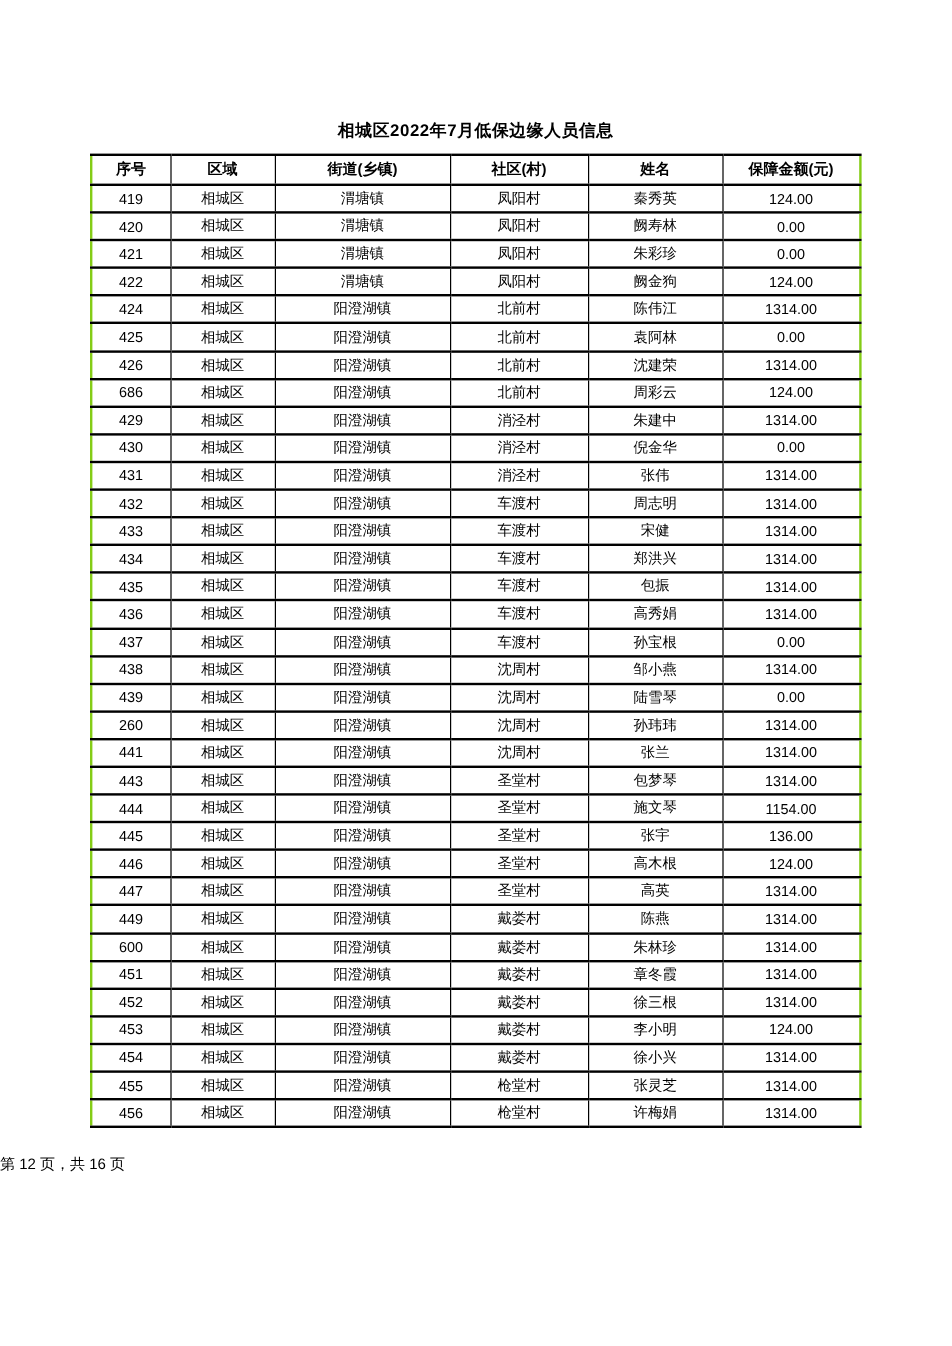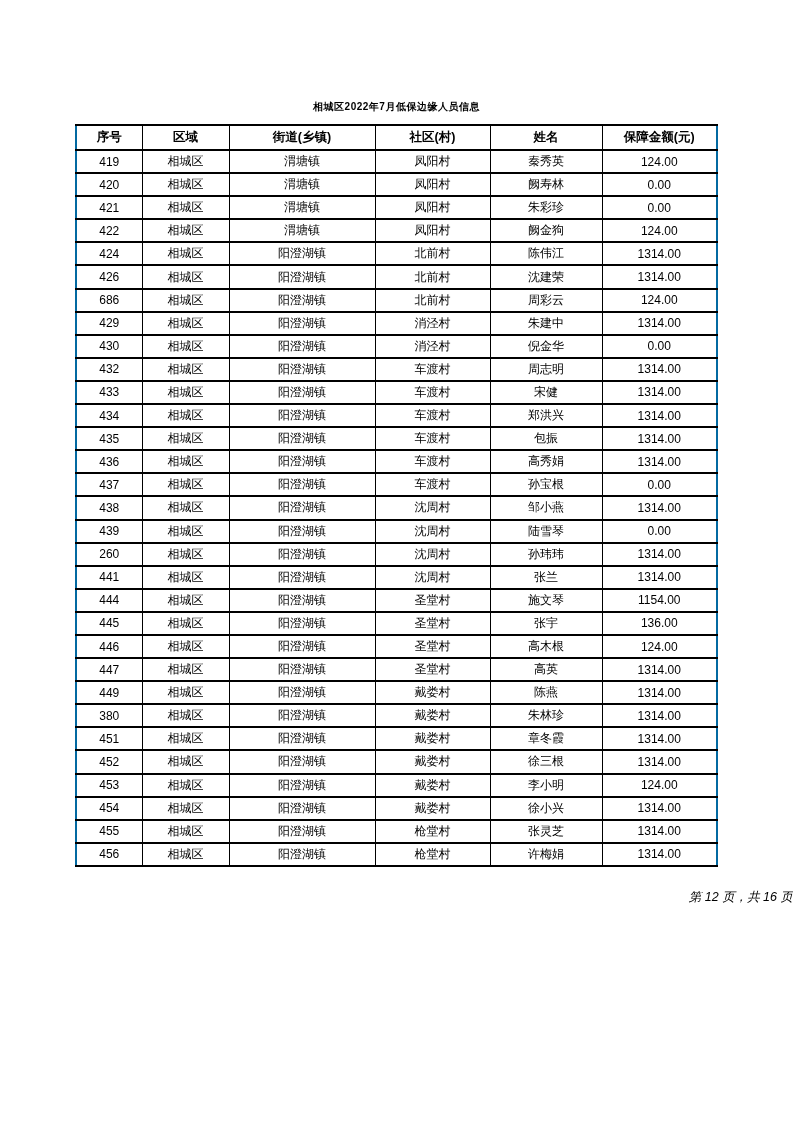--- a/index.html
+++ b/index.html
@@ -12,30 +12,30 @@
     height: 1122px;
     background: #ffffff;
     position: relative;
     font-family: "Liberation Sans", "DejaVu Sans", sans-serif;
     color: #000000;
     overflow: hidden;
   }
   .doc-title {
     padding-top: 100px;
     text-align: center;
-    font-size: 10px;
+    font-size: 14px;
     font-weight: bold;
     letter-spacing: 0.5px;
   }
   table.data-table {
     border-collapse: collapse;
     table-layout: fixed;
     width: 641px;
     margin: 10px auto 0 auto;
-    border: 2px solid #0369a1;
+    border: 2px solid #84cc16;
   }
   table.data-table col.c0 { width: 66px; }
   table.data-table col.c1 { width: 87px; }
   table.data-table col.c2 { width: 146px; }
   table.data-table col.c3 { width: 115px; }
   table.data-table col.c4 { width: 112px; }
   table.data-table col.c5 { width: 115px; }
   table.data-table th,
   table.data-table td {
     border-left: 1px solid #000000;
@@ -52,24 +52,23 @@
     height: 23px;
     font-size: 12.5px;
     font-weight: bold;
   }
   table.data-table td {
     height: 21.1px;
     font-size: 12px;
     font-weight: normal;
   }
   .page-footer {
-    text-align: right;
+    text-align: left;
     margin-top: 22px;
     font-size: 12.5px;
-    font-style: italic;
   }
 </style>
 </head>
 <body>
 
 <div class="page">
 
   <div class="doc-title">相城区2022年7月低保边缘人员信息</div>
 
   <table class="data-table">
@@ -126,20 +125,28 @@
         </tr>
         <tr>
           <td>424</td>
           <td>相城区</td>
           <td>阳澄湖镇</td>
           <td>北前村</td>
           <td>陈伟江</td>
           <td>1314.00</td>
         </tr>
         <tr>
+          <td>425</td>
+          <td>相城区</td>
+          <td>阳澄湖镇</td>
+          <td>北前村</td>
+          <td>袁阿林</td>
+          <td>0.00</td>
+        </tr>
+        <tr>
           <td>426</td>
           <td>相城区</td>
           <td>阳澄湖镇</td>
           <td>北前村</td>
           <td>沈建荣</td>
           <td>1314.00</td>
         </tr>
         <tr>
           <td>686</td>
           <td>相城区</td>
@@ -158,20 +165,28 @@
         </tr>
         <tr>
           <td>430</td>
           <td>相城区</td>
           <td>阳澄湖镇</td>
           <td>消泾村</td>
           <td>倪金华</td>
           <td>0.00</td>
         </tr>
         <tr>
+          <td>431</td>
+          <td>相城区</td>
+          <td>阳澄湖镇</td>
+          <td>消泾村</td>
+          <td>张伟</td>
+          <td>1314.00</td>
+        </tr>
+        <tr>
           <td>432</td>
           <td>相城区</td>
           <td>阳澄湖镇</td>
           <td>车渡村</td>
           <td>周志明</td>
           <td>1314.00</td>
         </tr>
         <tr>
           <td>433</td>
           <td>相城区</td>
@@ -238,20 +253,28 @@
         </tr>
         <tr>
           <td>441</td>
           <td>相城区</td>
           <td>阳澄湖镇</td>
           <td>沈周村</td>
           <td>张兰</td>
           <td>1314.00</td>
         </tr>
         <tr>
+          <td>443</td>
+          <td>相城区</td>
+          <td>阳澄湖镇</td>
+          <td>圣堂村</td>
+          <td>包梦琴</td>
+          <td>1314.00</td>
+        </tr>
+        <tr>
           <td>444</td>
           <td>相城区</td>
           <td>阳澄湖镇</td>
           <td>圣堂村</td>
           <td>施文琴</td>
           <td>1154.00</td>
         </tr>
         <tr>
           <td>445</td>
           <td>相城区</td>
@@ -278,21 +301,21 @@
         </tr>
         <tr>
           <td>449</td>
           <td>相城区</td>
           <td>阳澄湖镇</td>
           <td>戴娄村</td>
           <td>陈燕</td>
           <td>1314.00</td>
         </tr>
         <tr>
-          <td>380</td>
+          <td>600</td>
           <td>相城区</td>
           <td>阳澄湖镇</td>
           <td>戴娄村</td>
           <td>朱林珍</td>
           <td>1314.00</td>
         </tr>
         <tr>
           <td>451</td>
           <td>相城区</td>
           <td>阳澄湖镇</td>

